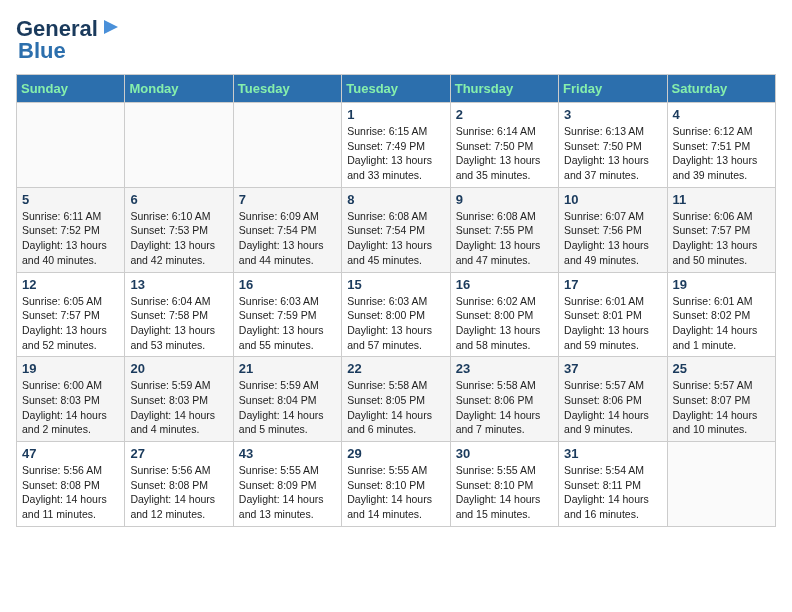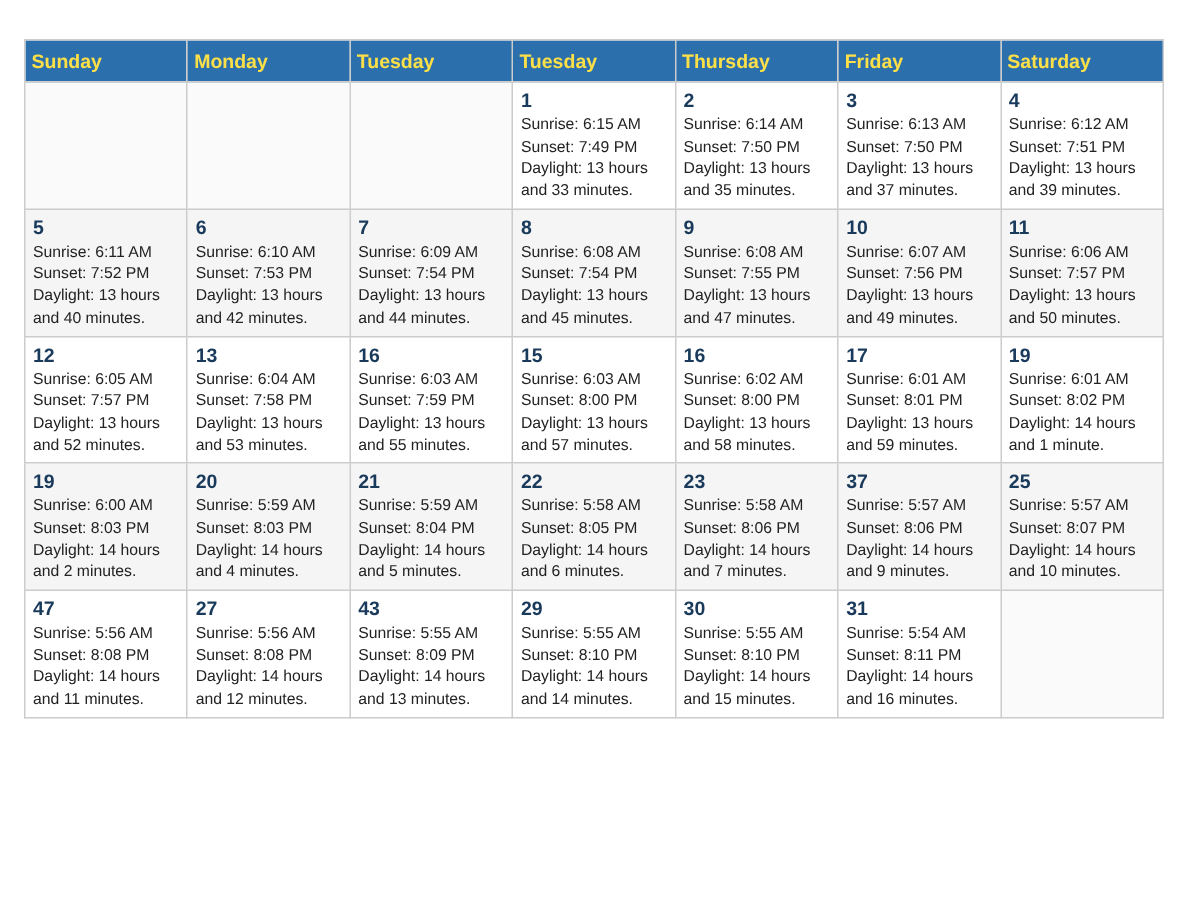--- a/index.html
+++ b/index.html
@@ -34,21 +34,21 @@
       color: #444;
       font-weight: normal;
     }
     .calendar {
       width: 100%;
       border-collapse: collapse;
       font-size: 11px;
     }
     .calendar thead tr th {
       background: #2c6fad;
-      color: #fde047;
+      color: #86efac;
       padding: 6px 4px;
       text-align: left;
       font-size: 13px;
       font-weight: bold;
       border: 1px solid #ccc;
     }
     .calendar tbody tr td {
       border: 1px solid #ccc;
       vertical-align: top;
       padding: 4px 5px;
@@ -72,20 +72,29 @@
       line-height: 1.4;
     }
     .empty {
       background: #fafafa !important;
     }
   </style>
 </head>
 <body>
 
 <div class="header">
+  <div class="logo">
+    <div style="display:flex; align-items:center;">
+      <span style="font-size:22px; font-weight:bold; color:#1a3a5c;">General</span>
+      <svg width="22" height="22" viewBox="0 0 22 22" style="margin-left:2px; margin-top:-4px;">
+        <polygon points="4,4 18,11 4,18" fill="#4a90d9"></polygon>
+      </svg>
+    </div>
+    <span style="font-size:22px; font-weight:bold; color:#2c6fad; margin-top:-4px; margin-left:2px;">Blue</span>
+  </div>
 </div>
 
 <table class="calendar">
   <thead>
     <tr>
     <th>Sunday</th>
         <th>Monday</th>
         <th>Tuesday</th>
         <th>Tuesday</th>
         <th>Thursday</th>

